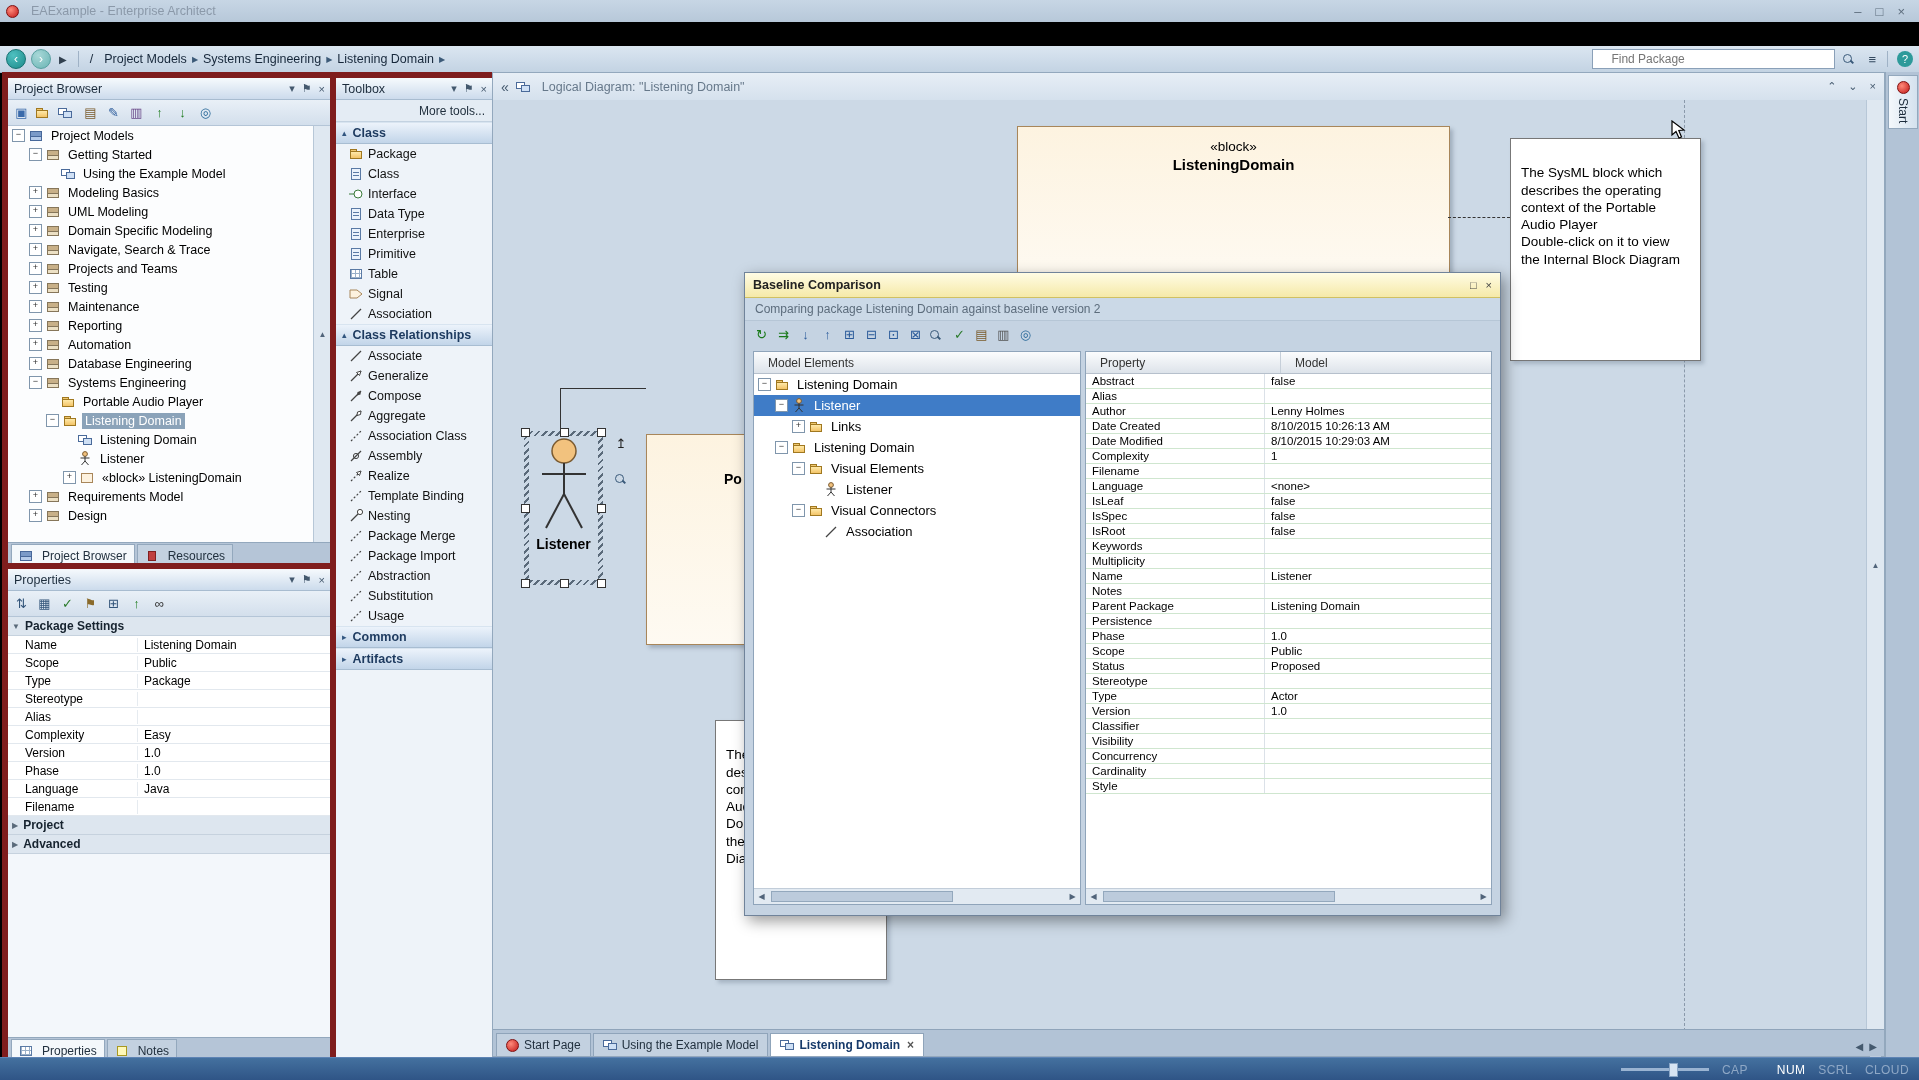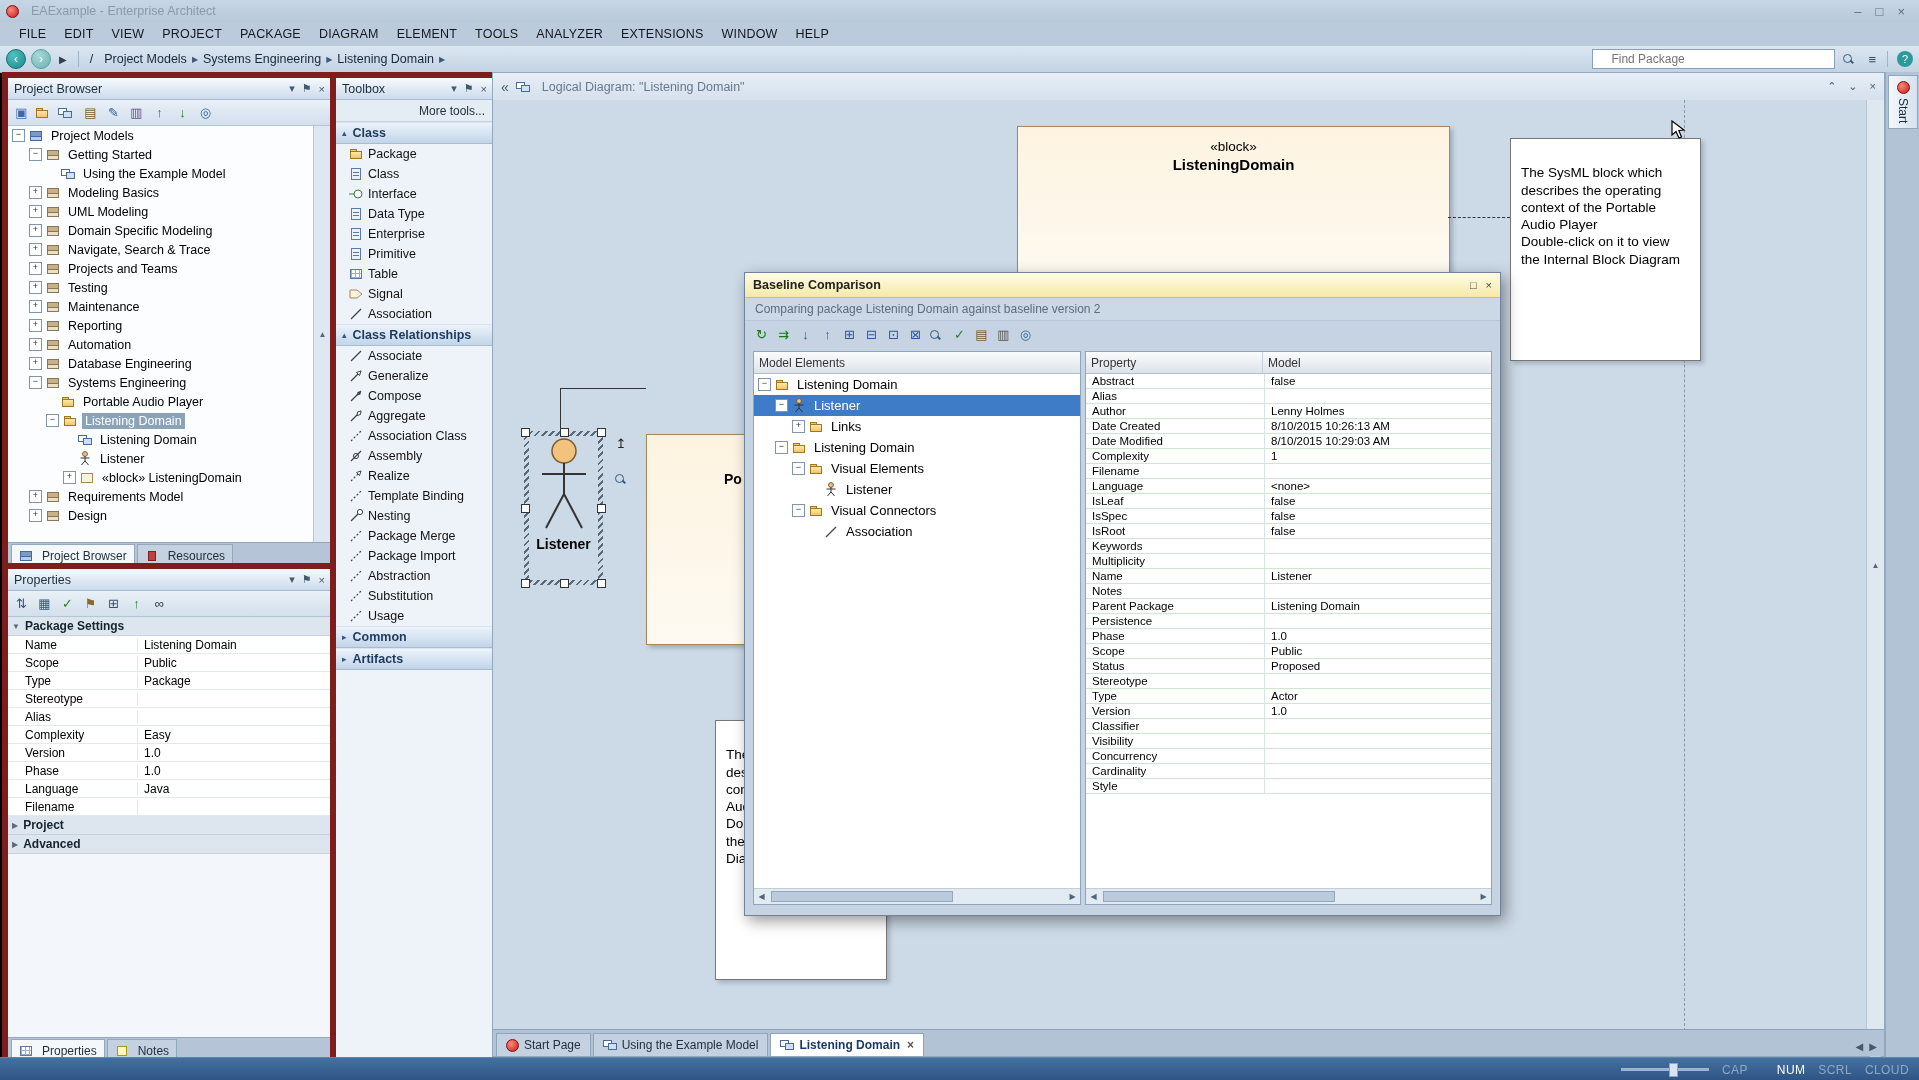--- a/index.html
+++ b/index.html
@@ -118,21 +118,21 @@
   .side-tab-text{writing-mode:vertical-rl;font-size:12px;color:#1c2c3c;}
 
   
   #bc-dialog{position:absolute;left:744px;top:272px;width:757px;height:644px;background:#c5d3e2;border:1px solid #70839a;box-shadow:4px 5px 14px rgba(0,0,0,.4);z-index:50;box-sizing:border-box;}
   .bc-title{height:24px;background:linear-gradient(#fffce4,#f5e9a8);border-bottom:1px solid #cfc063;display:flex;align-items:center;padding:0 8px;font-size:12.5px;font-weight:bold;color:#222;}
   .bc-winbtns{margin-left:auto;display:flex;gap:9px;color:#444;font-size:11px;font-weight:normal;}
   .bc-sub{height:22px;display:flex;align-items:center;padding:0 10px;color:#5c6c7c;font-size:12px;background:#cbd9e7;border-bottom:1px solid #b6c6d6;}
   .bc-toolbar{height:27px;display:flex;align-items:center;gap:3px;padding:0 7px;}
   .pane{position:absolute;background:#fff;border:1px solid #8fa4ba;overflow:hidden;}
   .pane-header{height:21px;background:linear-gradient(#fbfcfd,#dde3ea);border-bottom:1px solid #b6c0cc;display:flex;align-items:center;font-size:12px;color:#333;}
-  .pane-header .hcell{padding:0 5px;height:100%;display:flex;align-items:center;border-right:1px solid #c6cfd9;}
+  .pane-header .hcell{padding:0 14px;height:100%;display:flex;align-items:center;border-right:1px solid #c6cfd9;}
   .bc-row{display:flex;height:14px;align-items:center;border-bottom:1px solid #cfe6cf;font-size:11.5px;}
   .bc-prop{width:172px;flex:none;padding-left:6px;overflow:hidden;white-space:nowrap;}
   .bc-val{flex:1;padding-left:6px;border-left:1px solid #dbe1e8;overflow:hidden;white-space:nowrap;align-self:stretch;display:flex;align-items:center;}
 
   
   #statusbar{position:absolute;left:0;right:0;top:1057px;height:23px;background:linear-gradient(#44719f,#2e5385);border-top:1px solid #5d83b4;display:flex;align-items:center;color:#fff;font-size:12px;padding:0 10px;}
   .status-seg{margin-right:26px;white-space:nowrap;}
   .status-right{margin-left:auto;display:flex;align-items:center;gap:13px;}
   .zoom-track{width:88px;height:3px;background:#9ab4d2;position:relative;}
   .zoom-thumb{position:absolute;left:55%;top:-5px;width:7px;height:12px;background:#d7e4f2;border:1px solid #8aa6c6;}
@@ -148,34 +148,20 @@
   <div class="titlebar">
     <span class="icn-ball"></span>
     <span class="title-text">EAExample - Enterprise Architect</span>
     <span class="win-controls">
       <span>–</span>
       <span>□</span>
       <span>×</span>
     </span>
   </div>
 
-  <div class="menubar" id="menubar">
-      <div class="menu-item">FILE</div>
-      <div class="menu-item">EDIT</div>
-      <div class="menu-item">VIEW</div>
-      <div class="menu-item">PROJECT</div>
-      <div class="menu-item">PACKAGE</div>
-      <div class="menu-item">DIAGRAM</div>
-      <div class="menu-item">ELEMENT</div>
-      <div class="menu-item">TOOLS</div>
-      <div class="menu-item">ANALYZER</div>
-      <div class="menu-item">EXTENSIONS</div>
-      <div class="menu-item">WINDOW</div>
-      <div class="menu-item">HELP</div>
-    </div>
 
   <div class="navbar">
     <span class="navcircle nav-back">‹</span>
     <span class="navcircle nav-fwd">›</span>
     <span class="smallbtn">▶</span>
     <span class="divider"></span>
     <span class="crumb">/</span>
     <span id="breadcrumb" style="display:flex;align-items:center;">
         <span class="crumb">Project Models</span>
         <span class="crumb-sep">▶</span>

